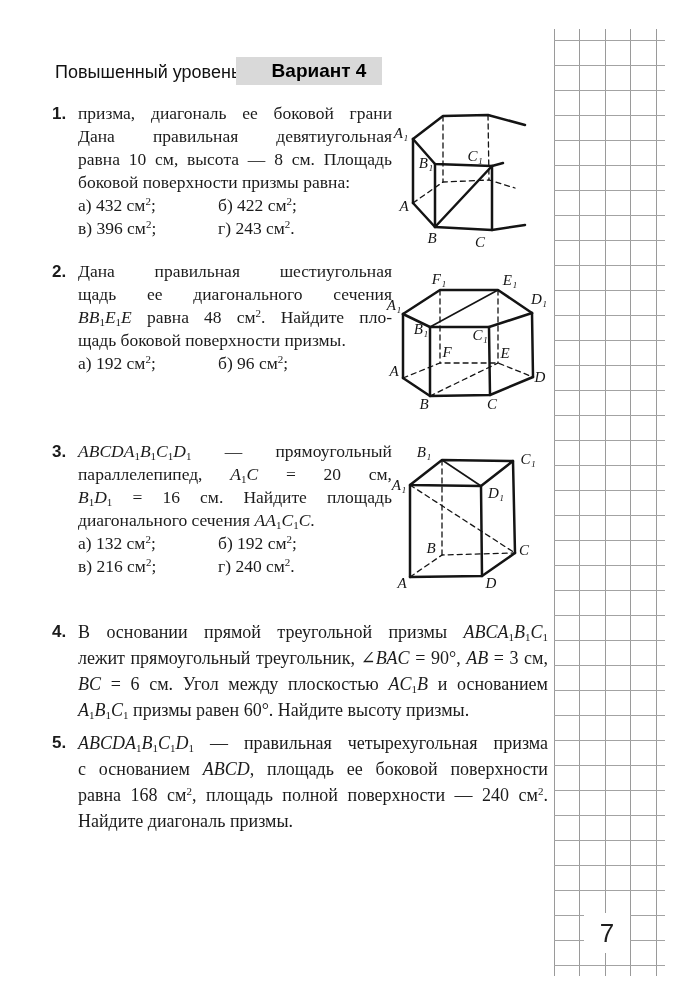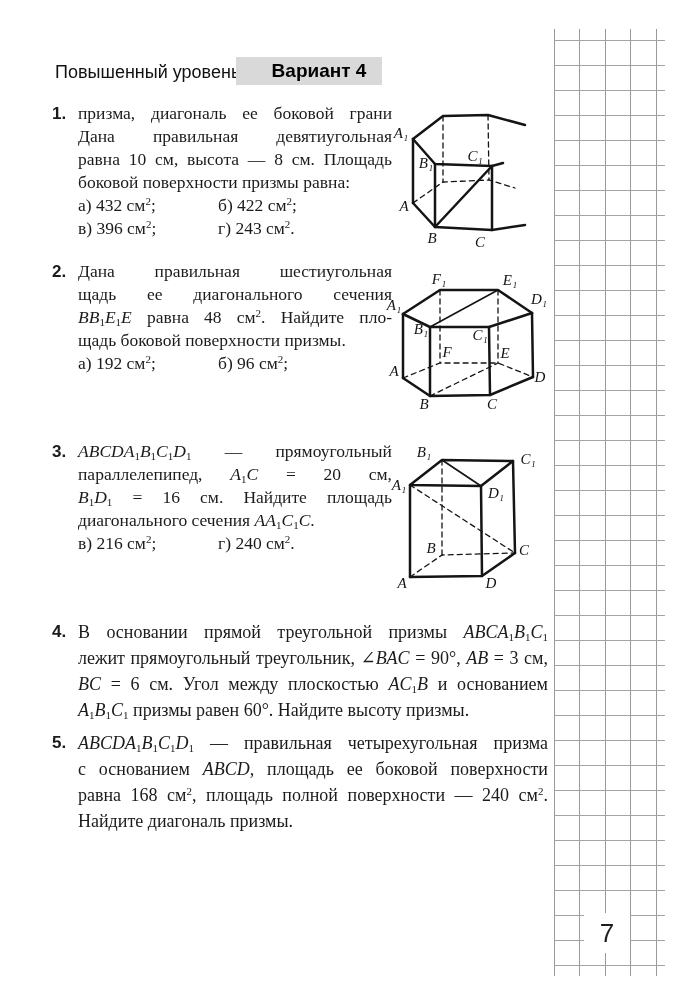--- a/index.html
+++ b/index.html
@@ -86,20 +86,21 @@
       </div>
   </section>
 
   <section class="problem narrow" style="top:440px">
     <span class="pnum">3.</span>
     <div class="pbody">
         <div class="line j"><i>ABCDA</i><sub>1</sub><i>B</i><sub>1</sub><i>C</i><sub>1</sub><i>D</i><sub>1</sub> — прямоугольный</div>
         <div class="line j">параллелепипед, <i>A</i><sub>1</sub><i>C</i> = 20 см,</div>
         <div class="line j"><i>B</i><sub>1</sub><i>D</i><sub>1</sub> = 16 см. Найдите площадь</div>
         <div class="line">диагонального сечения <i>AA</i><sub>1</sub><i>C</i><sub>1</sub><i>C</i>.</div>
+        <div class="ansrow"><span class="ans c1">а) 132 см<sup>2</sup>;</span><span class="ans">б) 192 см<sup>2</sup>;</span></div>
         <div class="ansrow"><span class="ans c1">в) 216 см<sup>2</sup>;</span><span class="ans">г) 240 см<sup>2</sup>.</span></div>
       </div>
   </section>
 
   <section class="problem wide" style="top:619px">
     <span class="pnum">4.</span>
     <div class="pbody">
         <div class="line j">В основании прямой треугольной призмы <i>ABCA</i><sub>1</sub><i>B</i><sub>1</sub><i>C</i><sub>1</sub></div>
         <div class="line j">лежит прямоугольный треугольник, ∠<i>BAC</i> = 90°, <i>AB</i> = 3 см,</div>
         <div class="line j"><i>BC</i> = 6 см. Угол между плоскостью <i>AC</i><sub>1</sub><i>B</i> и основанием</div>

